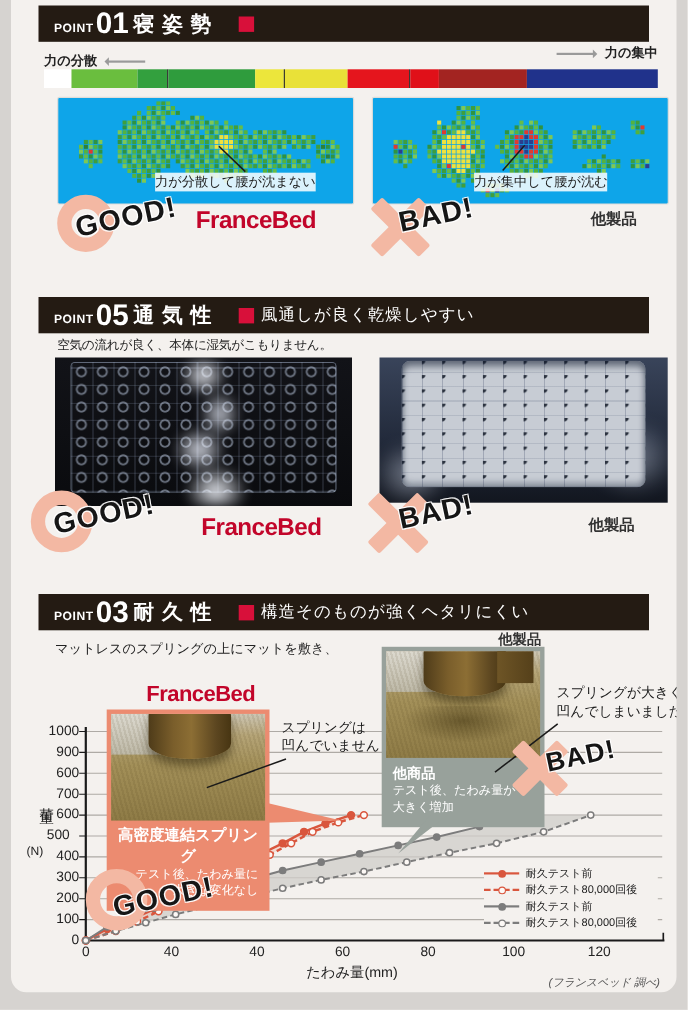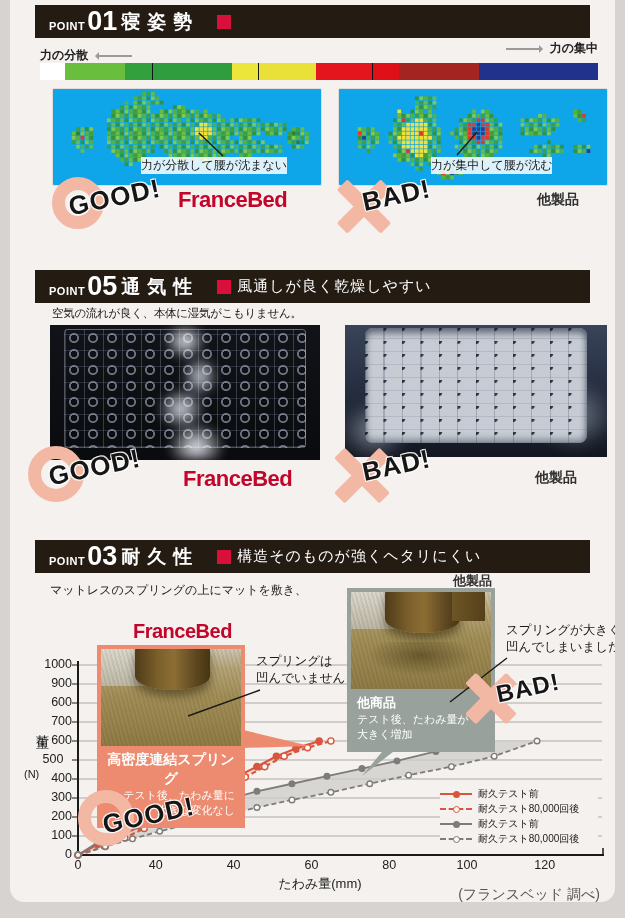--- a/index.html
+++ b/index.html
@@ -100,21 +100,21 @@
   .legend .sw.gray .ln{border-top:2px solid #7c7c7c;}
   .legend .sw.dash .ln{border-top-style:dashed;}
   .legend .sw .dot{position:absolute;left:13px;top:2px;width:7px;height:7px;border-radius:50%;box-sizing:border-box;}
   .legend .sw.red .dot{background:#d9563d;}
   .legend .sw.gray .dot{background:#7c7c7c;}
   .legend .sw.open .dot{background:#fdf9f6;border:1.5px solid;}
   .legend .sw.red.open .dot{border-color:#d9563d;}
   .legend .sw.gray.open .dot{border-color:#7c7c7c;}
   .legend .lbl{font-size:10px;color:#222;white-space:nowrap;}
   .axis-label{position:absolute;font-size:12.5px;color:#222;}
-  .src{position:absolute;font-size:14px;color:#555;}
+  .src{position:absolute;font-size:10px;color:#555;font-style:italic;}
   .z40{z-index:40;} .z30{z-index:30;}
 </style>
 </head>
 <body>
 
 <div class="card">
 
   <div class="sec-header" style="top:5px;">
     <span class="pt">POINT</span>
     <span class="num">01</span>

